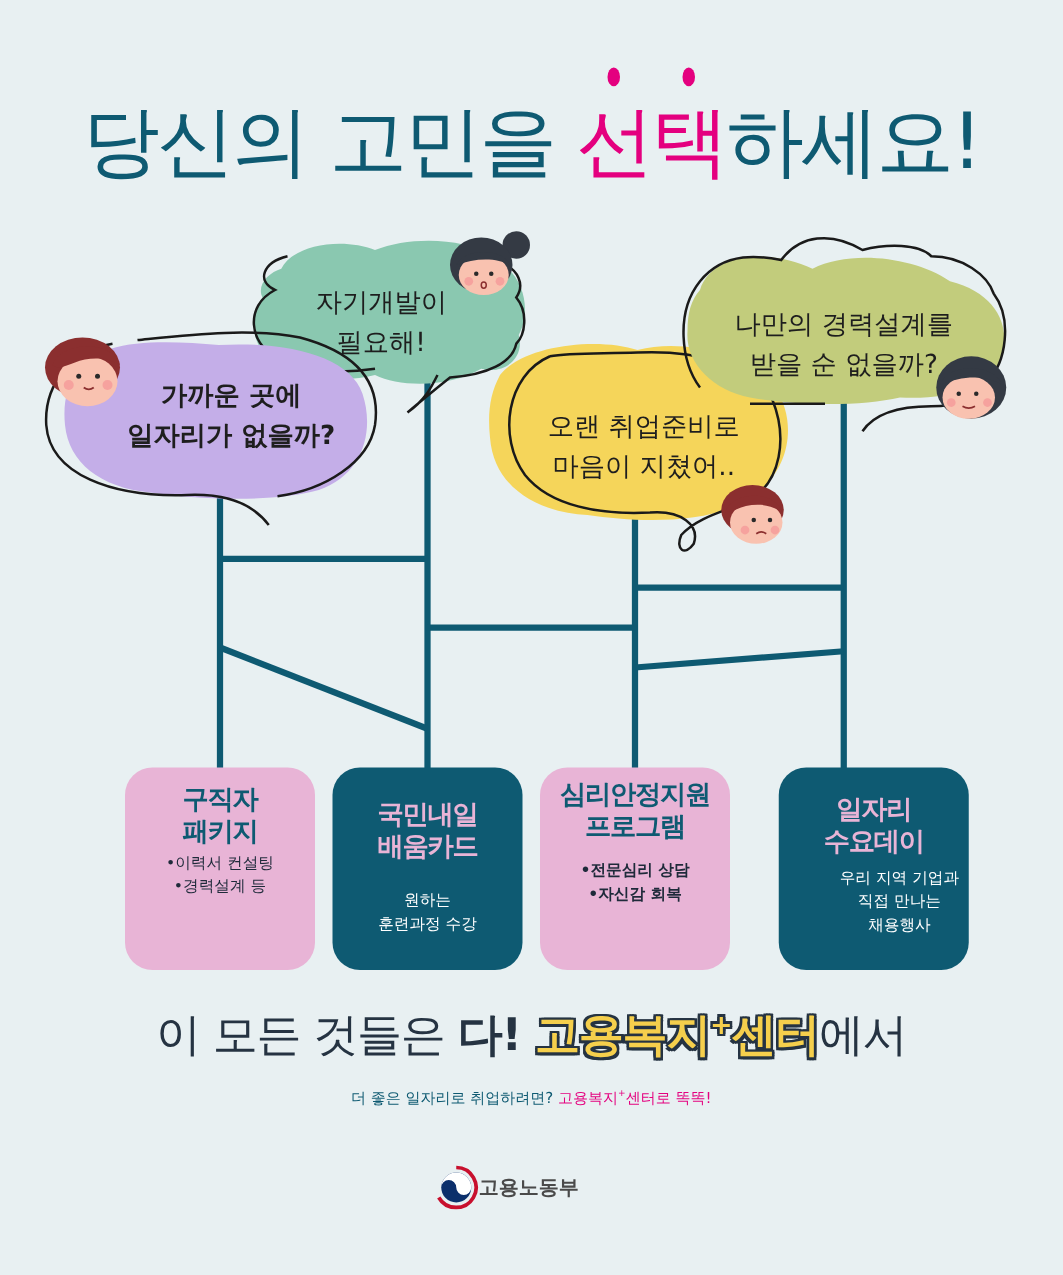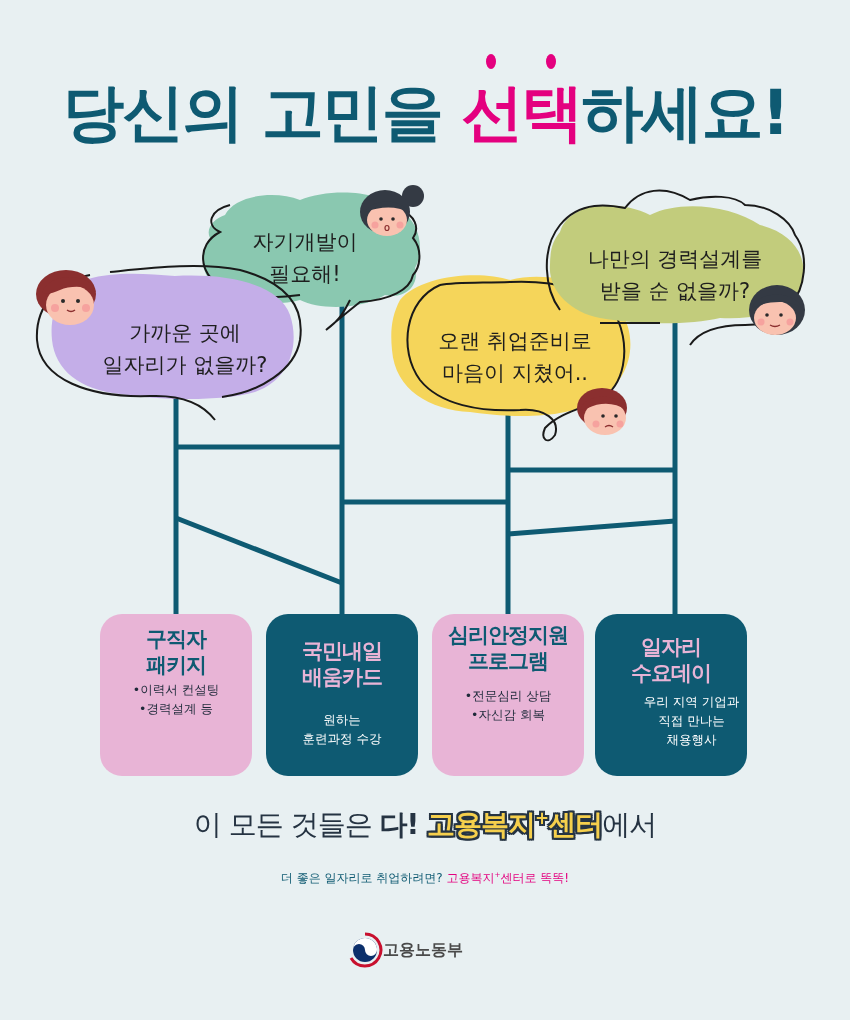--- a/index.html
+++ b/index.html
@@ -1,21 +1,21 @@
 <!DOCTYPE html>
 <html><head>
 <meta charset="utf-8">
 <style>
   * { margin: 0; padding: 0; box-sizing: border-box; }
   html, body { width: 850px; height: 1020px; background: #e8f0f2; overflow: hidden; }
   body { position: relative; font-family: "DejaVu Sans", sans-serif; }
 
   .headline {
     position: absolute; left: 0; top: 82px; width: 850px;
-    text-align: center; font-size: 62px; font-weight: bold;
+    text-align: center; font-size: 62px; font-weight: normal;
     color: #0e5a72; letter-spacing: -2px; line-height: 1;
   }
   .headline .accent { color: #e4007f; position: relative; }
   .headline .dots { position: absolute; left: 0; right: 0; top: -22px; display: flex; justify-content: space-around; }
   .headline .dot { width: 10px; height: 15px; border-radius: 50%; background: #e4007f; display: inline-block; }
 
   svg.scene { position: absolute; left: 0; top: 0; }
 
   .bubble-text {
     position: absolute; text-align: center;
@@ -31,21 +31,21 @@
   .box.teal { background: #0e5a72; }
   .box .title { font-size: 21px; font-weight: bold; line-height: 26px; letter-spacing: -1px; }
   .box.pink .title { color: #0e5a72; text-align: center; }
   .box.teal .title { color: #e8b4d6; font-family: Liberation Serif, serif; }
   .box .desc { font-size: 12.5px; line-height: 19px; margin-top: 6px; }
   .box.pink .desc { color: #1e2a3a; }
   .box.teal .desc { color: #ffffff; }
 
   .tagline {
     position: absolute; top: 810px; left: 0; width: 850px; text-align: center;
-    font-size: 28px; color: #253342; letter-spacing: -1px; line-height: 1;
+    font-size: 36px; color: #253342; letter-spacing: -1px; line-height: 1;
   }
   .tagline .bold { font-weight: bold; }
   .tagline .center {
     font-weight: bold; color: #f5cf4c;
     text-shadow: -2px -2px 0 #253342, 2px -2px 0 #253342, -2px 2px 0 #253342, 2px 2px 0 #253342,
                  0 2px 0 #253342, 0 -2px 0 #253342, 2px 0 0 #253342, -2px 0 0 #253342;
   }
   .tagline sup, .sub sup { font-size: 0.6em; }
 
   .sub {
@@ -139,21 +139,21 @@
     <ellipse cx="775" cy="318" rx="21" ry="17" fill="#f9c2b0"></ellipse>
     <path d="M752,308 C758,290 795,290 802,308 C790,300 770,300 752,308 Z" fill="#343a44"></path>
     <circle cx="767" cy="315" r="1.8" fill="#2a2a2a"></circle>
     <circle cx="781" cy="315" r="1.8" fill="#2a2a2a"></circle>
     <path d="M770,325 Q775,328 780,325" stroke="#8b2f2f" stroke-width="1.3" fill="none"></path>
     <circle cx="761" cy="322" r="3.5" fill="#f59a9a" opacity="0.8"></circle>
     <circle cx="790" cy="322" r="3.5" fill="#f59a9a" opacity="0.8"></circle>
   </g>
 </svg>
 
-<div class="bubble-text" style="left:85px; top:317px; width:200px;">
+<div class="bubble-text" style="left:85px; top:300px; width:200px;font-weight:bold;">
   <div>가까운 곳에</div>
   <div>일자리가 없을까?</div>
 </div>
 <div class="bubble-text" style="left:225px; top:226px; width:160px;">
   <div>자기개발이</div>
   <div>필요해!</div>
 </div>
 <div class="bubble-text" style="left:415px; top:325px; width:200px;">
   <div>오랜 취업준비로</div>
   <div>마음이 지쳤어..</div>
@@ -175,26 +175,26 @@
   <div class="title">국민내일</div>
   <div class="title">배움카드</div>
   <div class="desc" style="margin-top:20px;">
     <div>원하는</div>
     <div>훈련과정 수강</div>
   </div>
 </div>
 <div class="box pink" style="left:432px; padding-top:8px;">
   <div class="title">심리안정지원</div>
   <div class="title">프로그램</div>
-  <div class="desc" style="margin-top:12px;">
+  <div class="desc" style="margin-top:12px;font-weight:bold;">
     <div>•전문심리 상담</div>
     <div>•자신감 회복</div>
   </div>
 </div>
-<div class="box teal" style="left:595px; padding-top:20px;">
+<div class="box teal" style="left:623px; padding-top:20px;">
   <div class="title">일자리</div>
   <div class="title">수요데이</div>
   <div class="desc" style="margin-top:6px;margin-left:41px;">
     <div>우리 지역 기업과</div>
     <div>직접 만나는</div>
     <div>채용행사</div>
   </div>
 </div>
 
 <div class="tagline">

